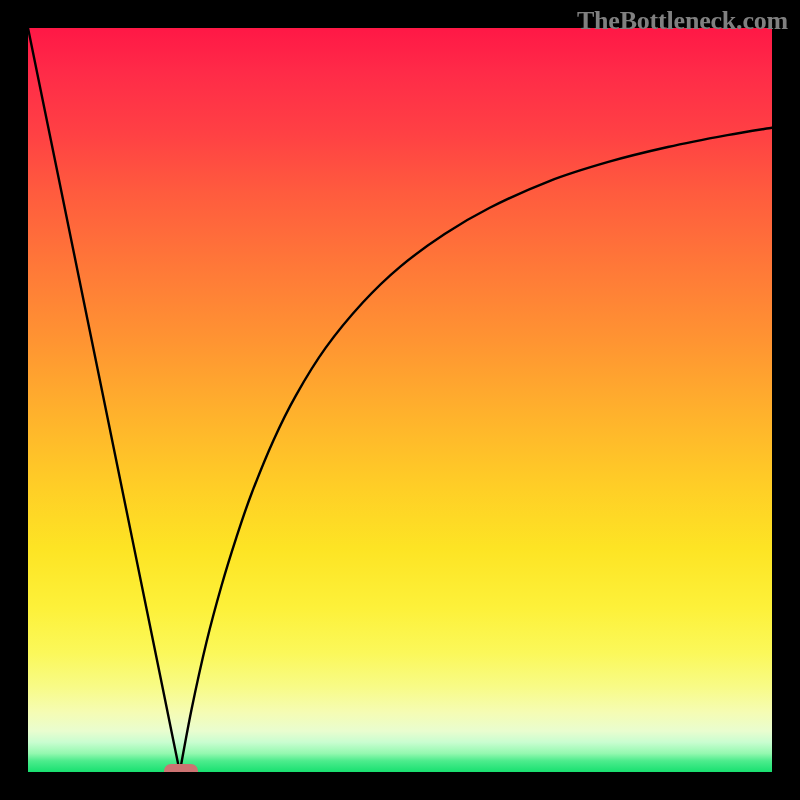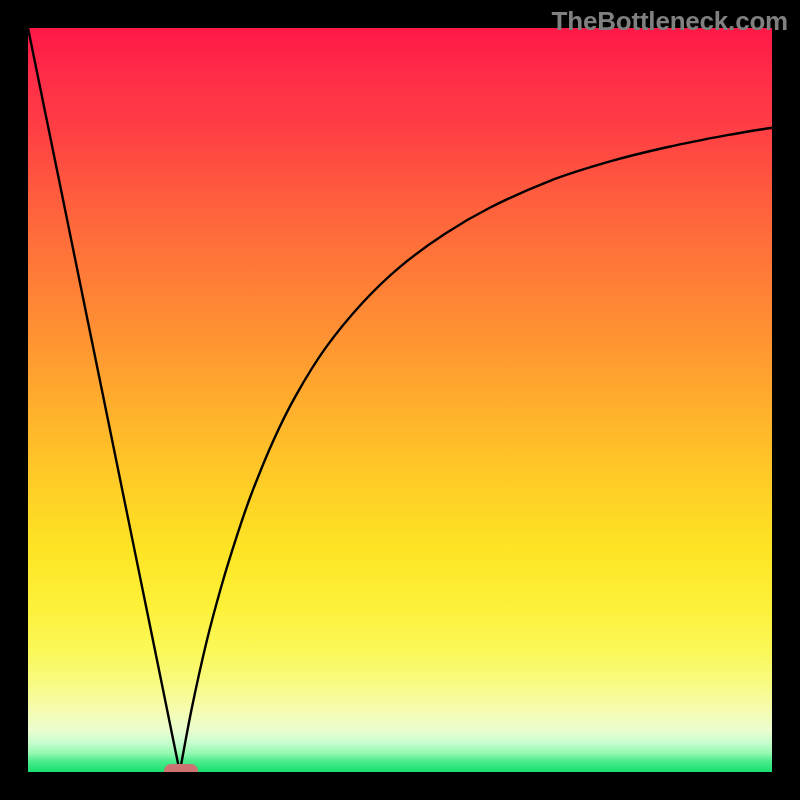--- a/index.html
+++ b/index.html
@@ -57,20 +57,21 @@
   }
   .watermark {
     position: absolute;
     top: 6px;
     right: 12px;
     color: #808080;
     font-size: 26px;
     font-weight: 600;
     letter-spacing: -0.2px;
     user-select: none;
+    font-family: Liberation Serif, serif;
   }
   .minimum-marker {
     position: absolute;
     width: 34px;
     height: 14px;
     border-radius: 7px;
     background: #cd7372;
     transform: translate(-50%, -50%);
   }
 </style>

